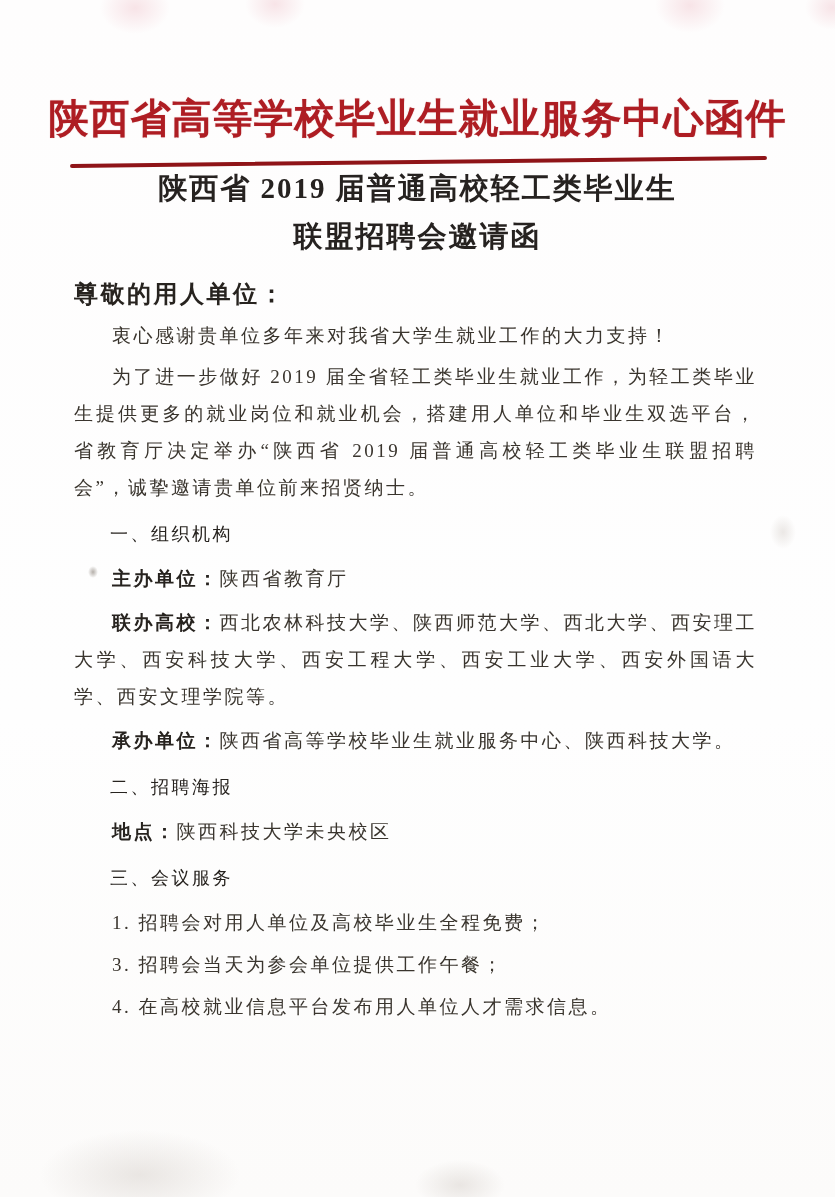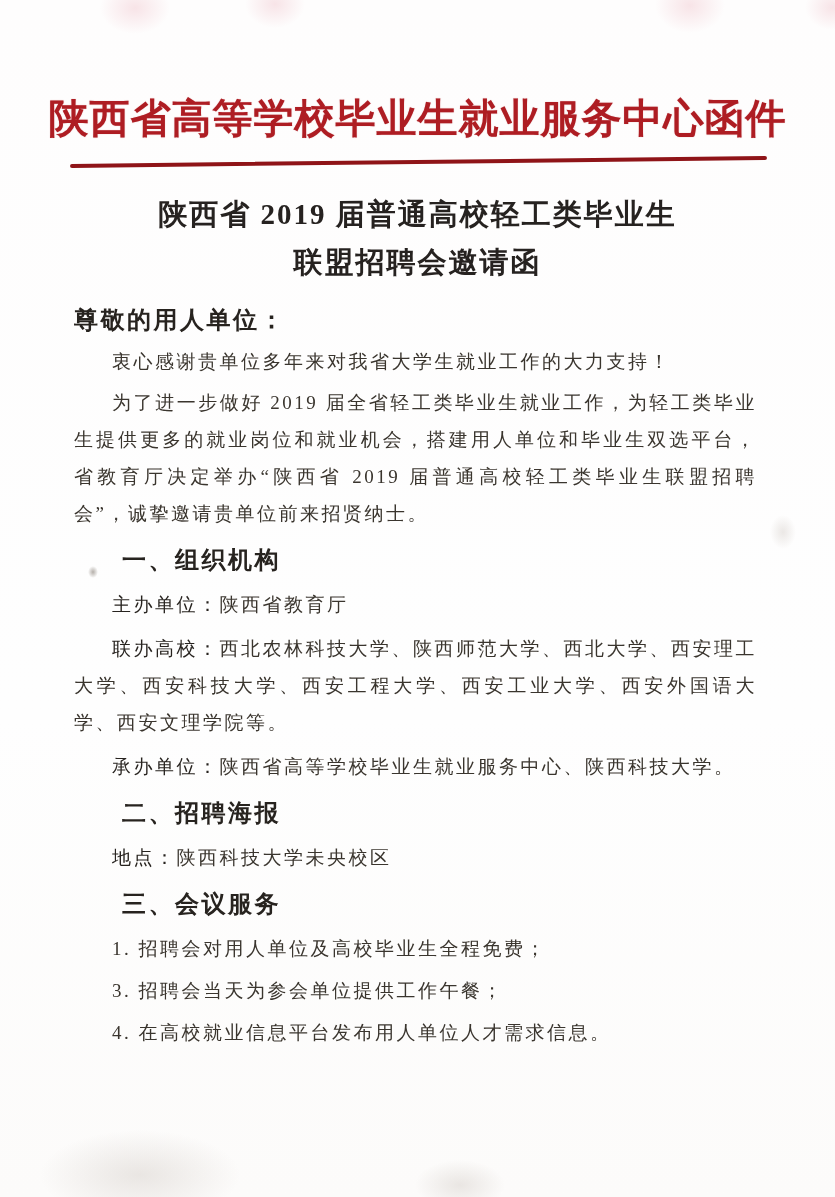--- a/index.html
+++ b/index.html
@@ -28,21 +28,20 @@
     text-shadow: 0 0 1px rgba(174,29,35,.45);
   }
   .rule {
     height: 4px;
     background: #8f1418;
     margin: 16px 68px 0 70px;
     transform: rotate(-0.65deg);
     border-radius: 2px;
   }
   .doc-title {
-    margin-top: 26px;
     text-align: center;
     font-weight: 700;
     font-size: 29px;
     line-height: 48px;
     letter-spacing: 2px;
     color: #262220;
   }
   .content {
     margin: 16px 70px 0 74px;
     font-size: 19px;
@@ -54,28 +53,28 @@
     font-weight: 700;
     font-size: 24px;
     color: #27231f;
     margin: 0 0 4px 0;
   }
   .body-line {
     margin: 0 8px 4px 0;
     text-indent: 2em;
   }
   .sec-heading {
-    font-weight: 700;
+    font-weight: 400;
     color: #27231f;
     text-indent: 2em;
     margin: 10px 0 7px 0;
-    font-size: 24px;
+    font-size: 18px;
   }
   .entry { margin-bottom: 7px; }
-  .entry .lbl { font-weight: 400; color: #27231f; }
+  .entry .lbl { font-weight: 700; color: #27231f; }
   .list-item { margin-bottom: 5px; }
   
   .smudge {
     position: absolute;
     pointer-events: none;
     border-radius: 50%;
   }
   .smudge.pink { background: radial-gradient(closest-side, rgba(235,180,190,.35), rgba(235,180,190,0)); }
   .smudge.gray { background: radial-gradient(closest-side, rgba(190,180,172,.30), rgba(190,180,172,0)); }
   .s1 { left: 100px; top: -18px; width: 70px; height: 52px; }

